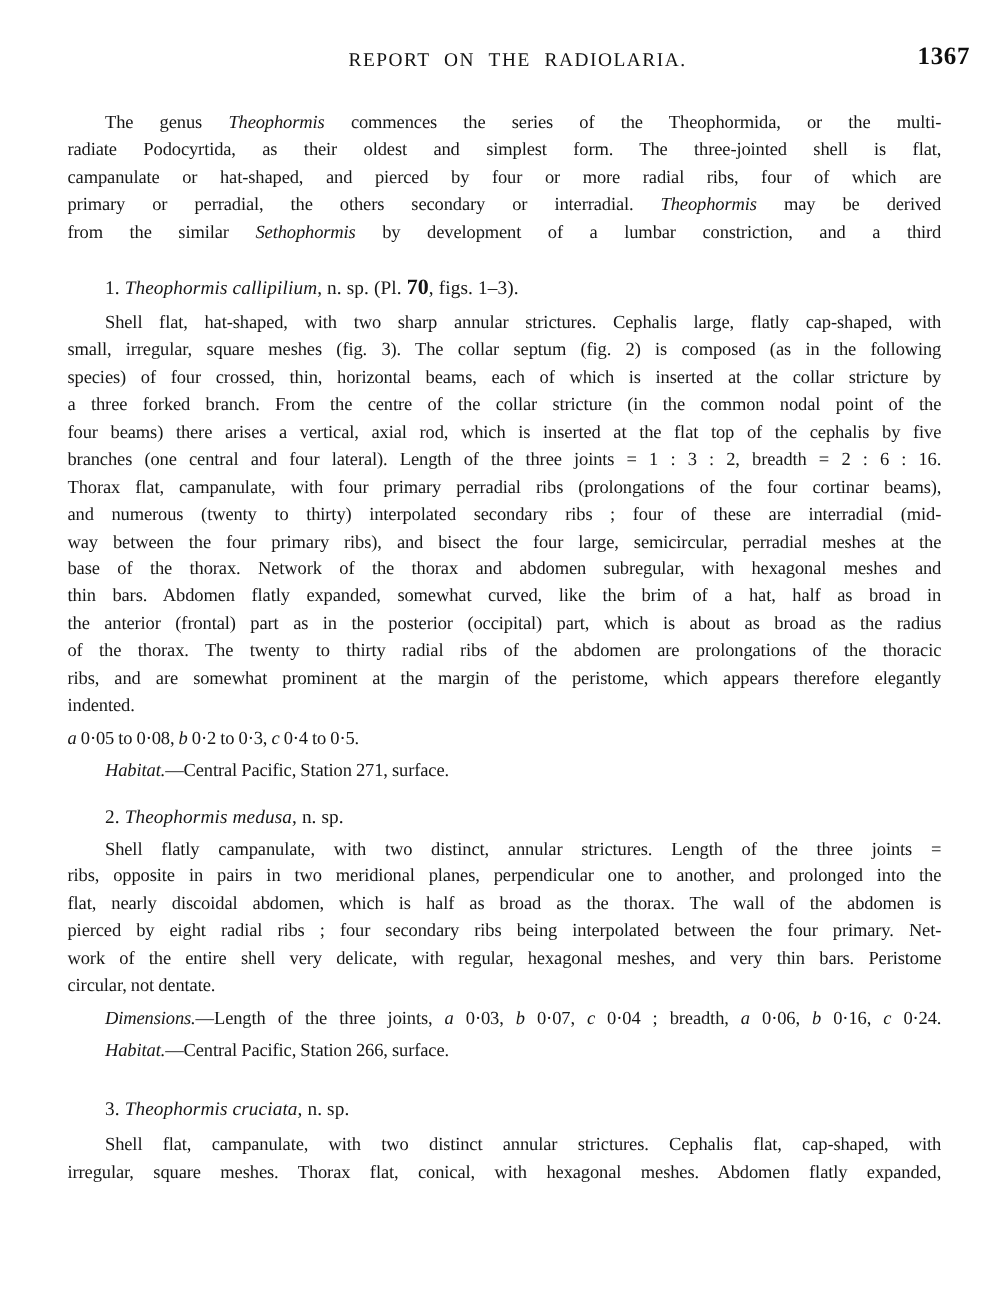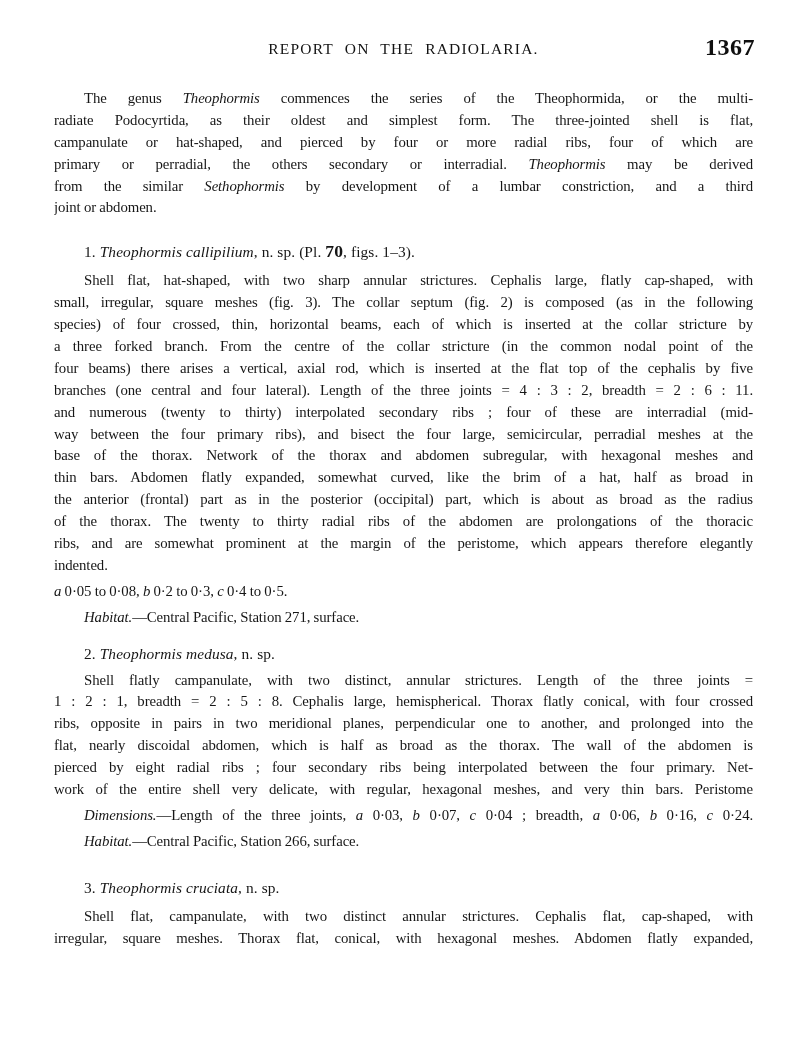--- a/index.html
+++ b/index.html
@@ -7,40 +7,40 @@
     width: 800px; height: 1050px;
     background: #ffffff;
     color: #161616;
     font-family: "Liberation Serif", "DejaVu Serif", serif;
     overflow: hidden;
   }
   #page {
     position: relative;
     box-sizing: border-box;
     width: 800px; height: 1050px;
-    padding: 38px 43px 0 50px;
+    padding: 38px 22px 0 50px;
   }
   
   #header {
     position: relative;
     height: 22px;
     margin-bottom: 28px;
   }
   #running-title {
     text-align: center;
     font-size: 15.5px;
     letter-spacing: 1.2px;
     word-spacing: 6px;
     line-height: 22px;
     color: #121212;
   }
   #page-number {
     position: absolute;
     right: 2px; top: -4px;
-    font-size: 24px;
+    font-size: 20px;
     font-weight: 600;
     letter-spacing: 0.5px;
     color: #0f0f0f;
   }
   
   #doc { width: 707px; }
   .paragraph { margin: 4px; }
   .line {
     height: 21.9px;
     line-height: 21.9px;
@@ -81,53 +81,53 @@
     <div id="running-title">REPORT ON THE RADIOLARIA.</div>
     <div id="page-number">1367</div>
   </div>
   <div id="doc">
       <div class="paragraph">
         <div class="line ind"><span>The genus </span><span class="it">Theophormis</span><span> commences the series of the Theophormida, or the multi-</span></div>
         <div class="line"><span>radiate Podocyrtida, as their oldest and simplest form. The three-jointed shell is flat,</span></div>
         <div class="line"><span>campanulate or hat-shaped, and pierced by four or more radial ribs, four of which are</span></div>
         <div class="line"><span>primary or perradial, the others secondary or interradial. </span><span class="it">Theophormis</span><span> may be derived</span></div>
         <div class="line"><span>from the similar </span><span class="it">Sethophormis</span><span> by development of a lumbar constriction, and a third</span></div>
-        <div class="line end"><span>joint or abdomen.</span></div>
       </div>
       <div class="heading"><span>1. </span><span class="it">Theophormis callipilium</span><span>, n. sp. (Pl. </span><span class="bd lg">70</span><span>, figs. 1–3).</span></div>
       <div class="paragraph">
         <div class="line ind"><span>Shell flat, hat-shaped, with two sharp annular strictures. Cephalis large, flatly cap-shaped, with</span></div>
         <div class="line"><span>small, irregular, square meshes (fig. 3). The collar septum (fig. 2) is composed (as in the following</span></div>
         <div class="line"><span>species) of four crossed, thin, horizontal beams, each of which is inserted at the collar stricture by</span></div>
         <div class="line"><span>a three forked branch. From the centre of the collar stricture (in the common nodal point of the</span></div>
         <div class="line"><span>four beams) there arises a vertical, axial rod, which is inserted at the flat top of the cephalis by five</span></div>
-        <div class="line"><span>branches (one central and four lateral). Length of the three joints = 4 : 3 : 2, breadth = 2 : 6 : 11.</span></div>
+        <div class="line"><span>branches (one central and four lateral). Length of the three joints = 1 : 3 : 2, breadth = 2 : 6 : 16.</span></div>
+        <div class="line"><span>Thorax flat, campanulate, with four primary perradial ribs (prolongations of the four cortinar beams),</span></div>
         <div class="line"><span>and numerous (twenty to thirty) interpolated secondary ribs ; four of these are interradial (mid-</span></div>
         <div class="line"><span>way between the four primary ribs), and bisect the four large, semicircular, perradial meshes at the</span></div>
         <div class="line"><span>base of the thorax. Network of the thorax and abdomen subregular, with hexagonal meshes and</span></div>
         <div class="line"><span>thin bars. Abdomen flatly expanded, somewhat curved, like the brim of a hat, half as broad in</span></div>
         <div class="line"><span>the anterior (frontal) part as in the posterior (occipital) part, which is about as broad as the radius</span></div>
         <div class="line"><span>of the thorax. The twenty to thirty radial ribs of the abdomen are prolongations of the thoracic</span></div>
         <div class="line"><span>ribs, and are somewhat prominent at the margin of the peristome, which appears therefore elegantly</span></div>
         <div class="line end"><span>indented.</span></div>
       </div>
       <div class="paragraph">
         <div class="line end"><span class="it">a</span><span> 0·05 to 0·08, </span><span class="it">b</span><span> 0·2 to 0·3, </span><span class="it">c</span><span> 0·4 to 0·5.</span></div>
       </div>
       <div class="paragraph">
         <div class="line ind end"><span class="it">Habitat.</span><span>—Central Pacific, Station 271, surface.</span></div>
       </div>
       <div class="heading"><span>2. </span><span class="it">Theophormis medusa</span><span>, n. sp.</span></div>
       <div class="paragraph">
         <div class="line ind"><span>Shell flatly campanulate, with two distinct, annular strictures. Length of the three joints =</span></div>
-        <div class="line"><span>1 : 2 : 1, breadth = 2 : 5 : 8. Cephalis large, hemispherical. Thorax flatly conical, with four crossed</span></div>
         <div class="line"><span>ribs, opposite in pairs in two meridional planes, perpendicular one to another, and prolonged into the</span></div>
         <div class="line"><span>flat, nearly discoidal abdomen, which is half as broad as the thorax. The wall of the abdomen is</span></div>
         <div class="line"><span>pierced by eight radial ribs ; four secondary ribs being interpolated between the four primary. Net-</span></div>
         <div class="line"><span>work of the entire shell very delicate, with regular, hexagonal meshes, and very thin bars. Peristome</span></div>
+        <div class="line end"><span>circular, not dentate.</span></div>
       </div>
       <div class="paragraph">
         <div class="line ind"><span class="it">Dimensions.</span><span>—Length of the three joints, </span><span class="it">a</span><span> 0·03, </span><span class="it">b</span><span> 0·07, </span><span class="it">c</span><span> 0·04 ; breadth, </span><span class="it">a</span><span> 0·06, </span><span class="it">b</span><span> 0·16, </span><span class="it">c</span><span> 0·24.</span></div>
       </div>
       <div class="paragraph">
         <div class="line ind end"><span class="it">Habitat.</span><span>—Central Pacific, Station 266, surface.</span></div>
       </div>
       <div class="heading"><span>3. </span><span class="it">Theophormis cruciata</span><span>, n. sp.</span></div>
       <div class="paragraph">
         <div class="line ind"><span>Shell flat, campanulate, with two distinct annular strictures. Cephalis flat, cap-shaped, with</span></div>

